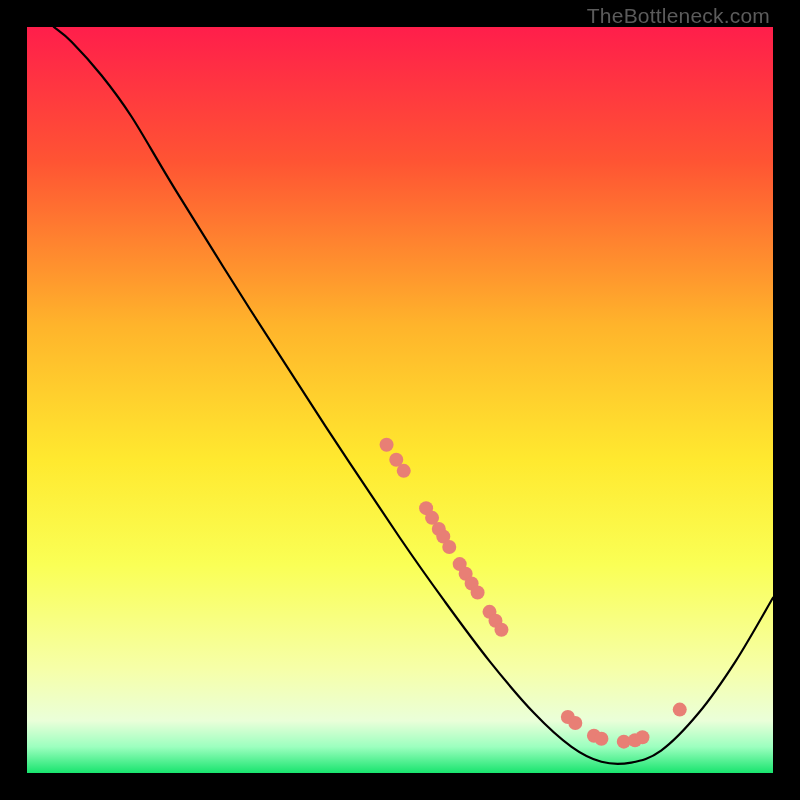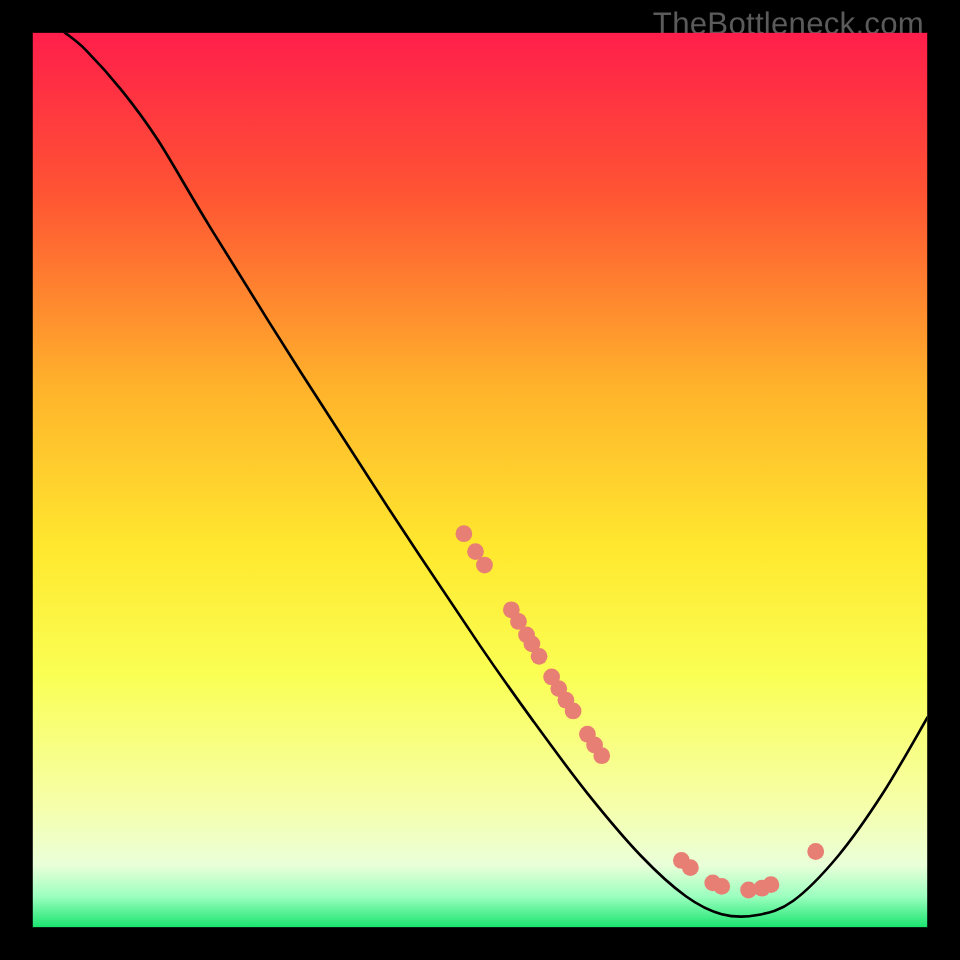--- a/index.html
+++ b/index.html
@@ -25,21 +25,21 @@
     left: 27px;
     width: 746px;
     height: 746px;
     overflow: hidden;
   }
   .watermark {
     position: absolute;
     top: 4px;
     right: 30px;
     color: #5b5b5b;
-    font-size: 26px;
+    font-size: 21px;
     font-weight: 500;
     letter-spacing: 0.2px;
   }
   svg { display: block; }
 </style>
 </head>
 <body>
 
 <div class="frame">
   <div class="watermark">TheBottleneck.com</div>

